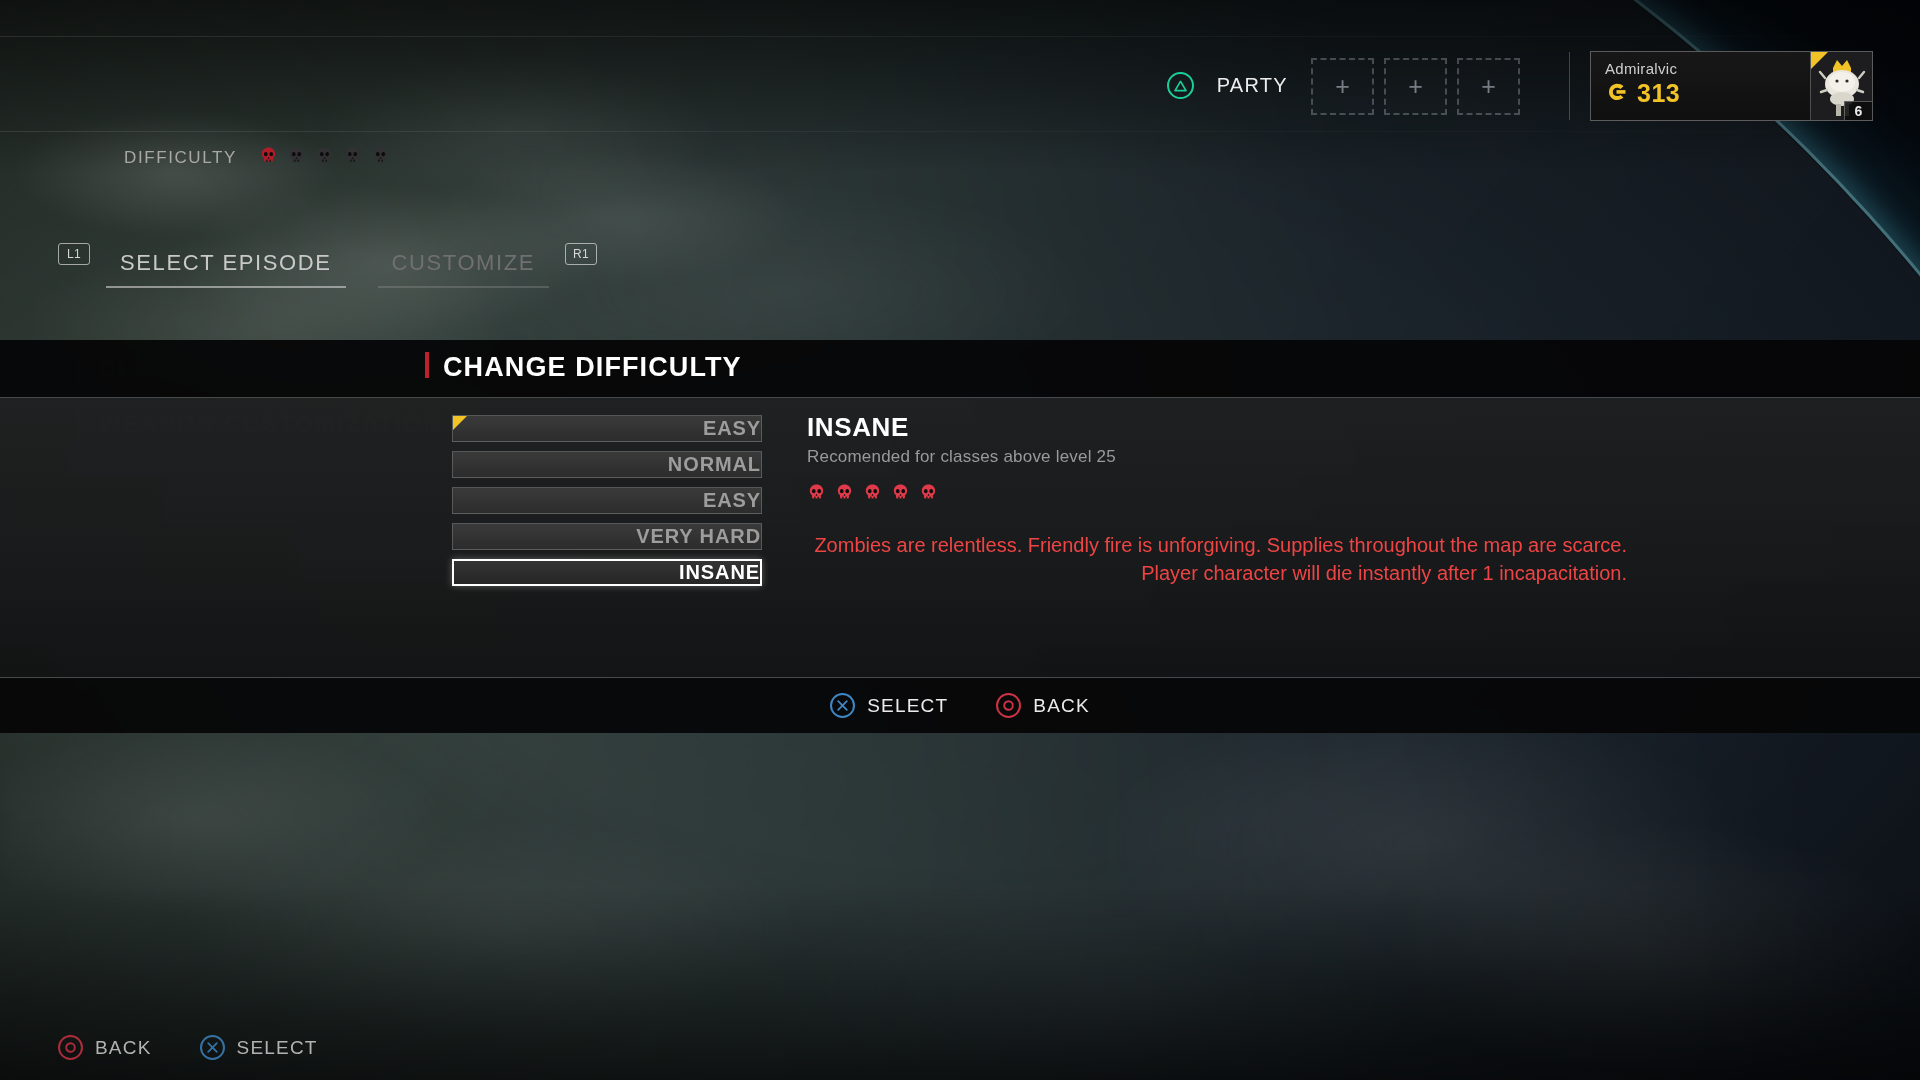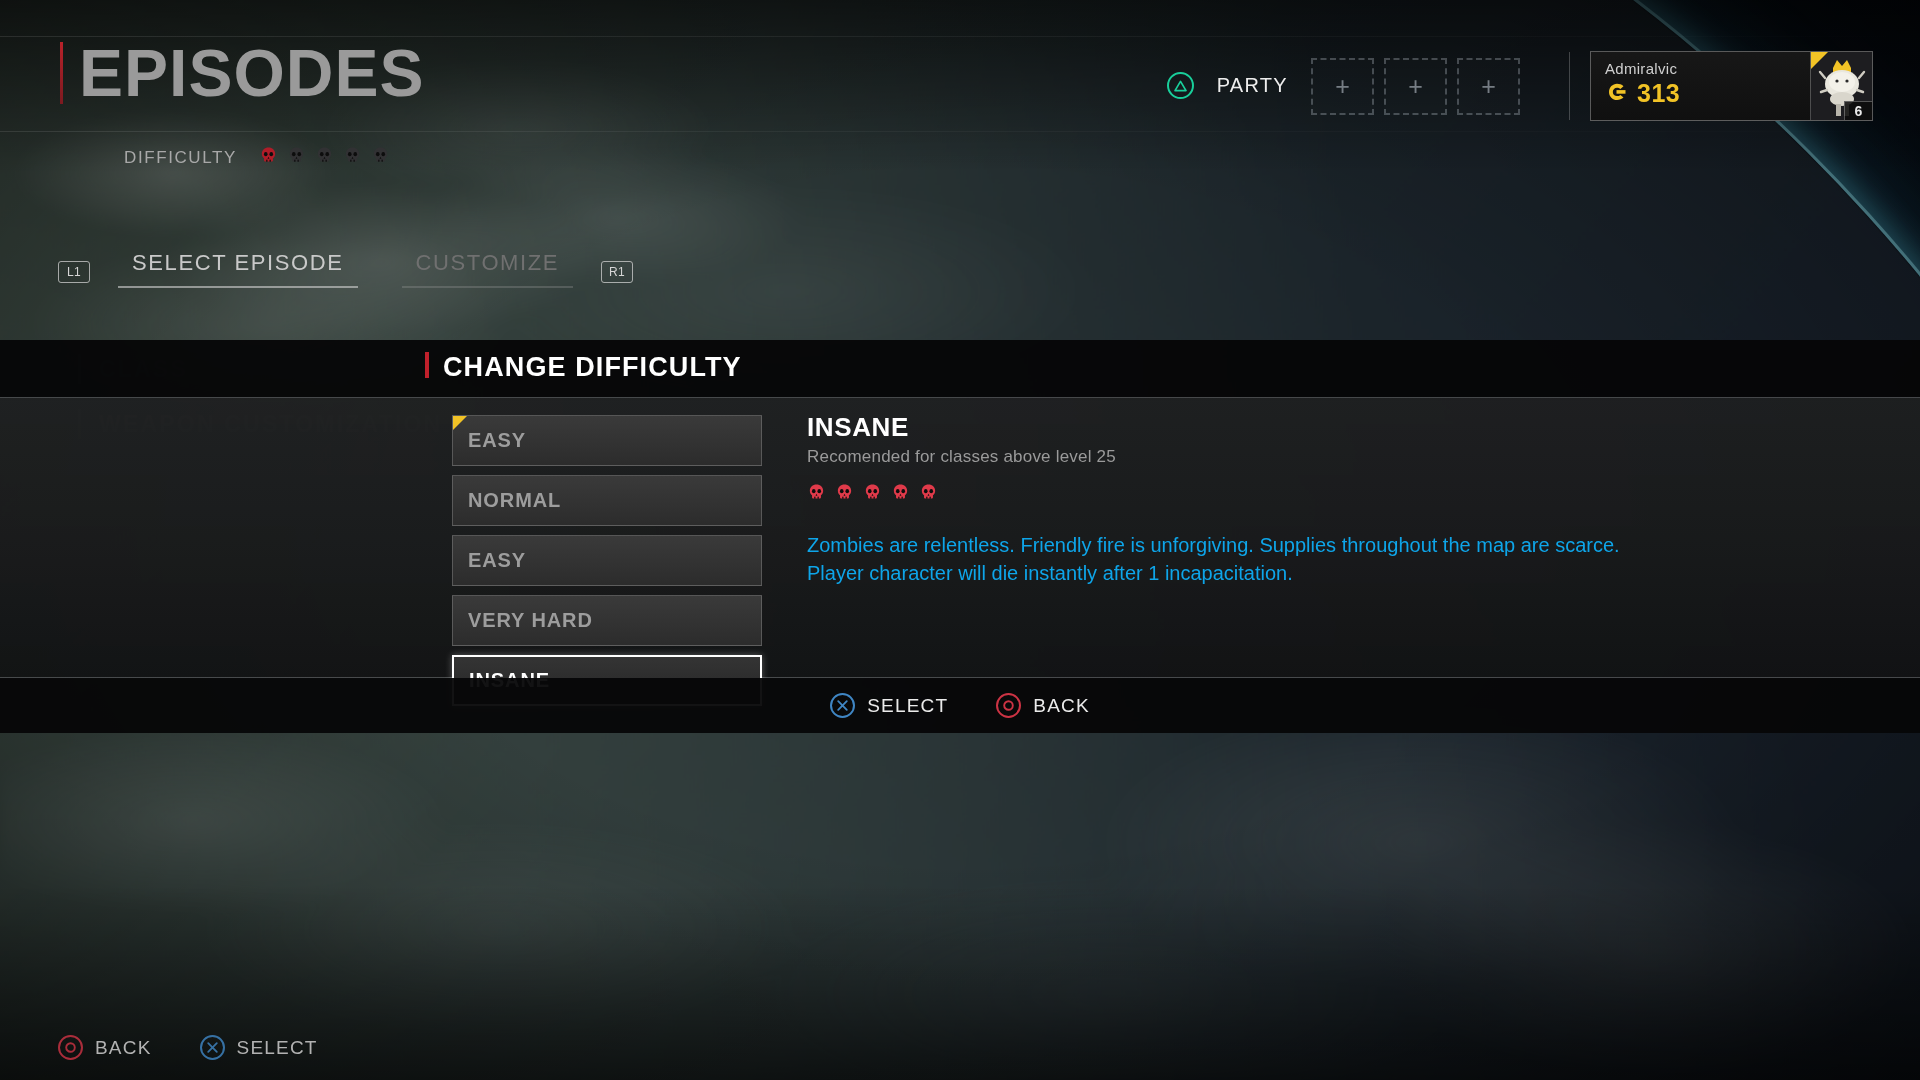--- a/index.html
+++ b/index.html
@@ -187,21 +187,21 @@
     border-top:1px solid rgba(190,190,190,.40);
     border-left:1px solid rgba(190,190,190,.40);
     color:#e9e9e9; font-size:14px; font-weight:bold;
     display:flex; align-items:center; justify-content:center;
     padding:0 5px;
   }
 
   
   .tabs-row {
     position:absolute; left:58px; top:243px;
-    display:flex; align-items:flex-end; gap:12px;
+    display:flex; align-items:flex-start; gap:0;
   }
   .bumper {
     min-width:32px; height:22px;
     border:1px solid rgba(215,215,215,.72);
     border-radius:3px;
     display:flex; align-items:center; justify-content:center;
     font-size:12px; color:#d6d6d6; letter-spacing:.4px;
     padding:0 5px;
   }
   .tab {
@@ -254,25 +254,26 @@
     border-bottom:1px solid rgba(190,195,200,.26);
   }
 
   .diff-list {
     position:absolute; left:452px; top:415px;
     width:310px;
     display:flex; flex-direction:column; gap:9px;
   }
   .diff-item {
     position:relative;
-    height:51px;
+    height:27px;
     display:flex; align-items:center;
     padding-left:15px;
     background:linear-gradient(180deg,#3a3a3a,#2c2c2c);
     border:1px solid rgba(150,150,150,.40);
+    justify-content:flex-end;
   }
   .diff-item .diff-label {
     font-size:20px; font-weight:bold; letter-spacing:.9px; color:#9d9d9d;
   }
   .diff-item.current-corner::before {
     content:"";
     position:absolute; left:0; top:0;
     width:0; height:0;
     border-top:14px solid #f2c326;
     border-right:14px solid transparent;
@@ -290,22 +291,23 @@
   .detail-title {
     font-size:26px; font-weight:bold; letter-spacing:.6px; color:#ffffff;
   }
   .detail-sub {
     margin-top:4px;
     font-size:17px; color:#9a9a9a; letter-spacing:.2px;
   }
   .detail-skulls { margin-top:16px; display:flex; gap:9px; align-items:center; }
   .detail-desc {
     margin-top:25px;
-    font-size:20px; line-height:1.42; color:#0ea5e9;
+    font-size:20px; line-height:1.42; color:#ef4444;
     max-width:820px;
+    text-align:right;
   }
 
   
   .modal-prompts {
     position:absolute; left:0; top:678px; width:100%; height:55px;
     background:rgba(6,6,7,.95);
     display:flex; align-items:center; justify-content:center; gap:48px;
   }
   .prompt { display:flex; align-items:center; gap:12px; }
   .prompt-text { font-size:19px; letter-spacing:1.2px; color:#ebebeb; }
@@ -331,24 +333,20 @@
 
   <div class="bg-layer bg-space"></div>
   <div class="bg-planet"></div>
   <div class="bg-limb"></div>
   <div class="bg-clouds"></div>
   <div class="bg-vignette"></div>
 
   <div class="top-rule"></div>
   <div class="mid-rule"></div>
 
-  <div class="page-title-wrap">
-    <div class="title-accent"></div>
-    <div class="page-title">EPISODES</div>
-  </div>
 
   <div class="difficulty-row">
     <div class="difficulty-label">DIFFICULTY</div>
     <div class="skull-strip" id="header-skulls">
         <span><svg width="19" height="19" viewBox="0 0 20 20" aria-hidden="true">
             <path d="M10 1.6c-4 0-7 2.8-7 6.6 0 2.2 1 3.8 2.3 4.8v2c0 .8.7 1.4 1.5 1.4h6.4c.8 0 1.5-.6 1.5-1.4v-2c1.3-1 2.3-2.6 2.3-4.8 0-3.8-3-6.6-7-6.6z" fill="#b01c28"></path>
             <ellipse cx="7.1" cy="8.6" rx="1.9" ry="2.2" fill="#0d0d0d"></ellipse>
             <ellipse cx="12.9" cy="8.6" rx="1.9" ry="2.2" fill="#0d0d0d"></ellipse>
             <path d="M10 11.4l-1 2.1h2z" fill="#0d0d0d"></path>
             <rect x="7.6" y="14.4" width="1.3" height="2.2" fill="#0d0d0d"></rect>

